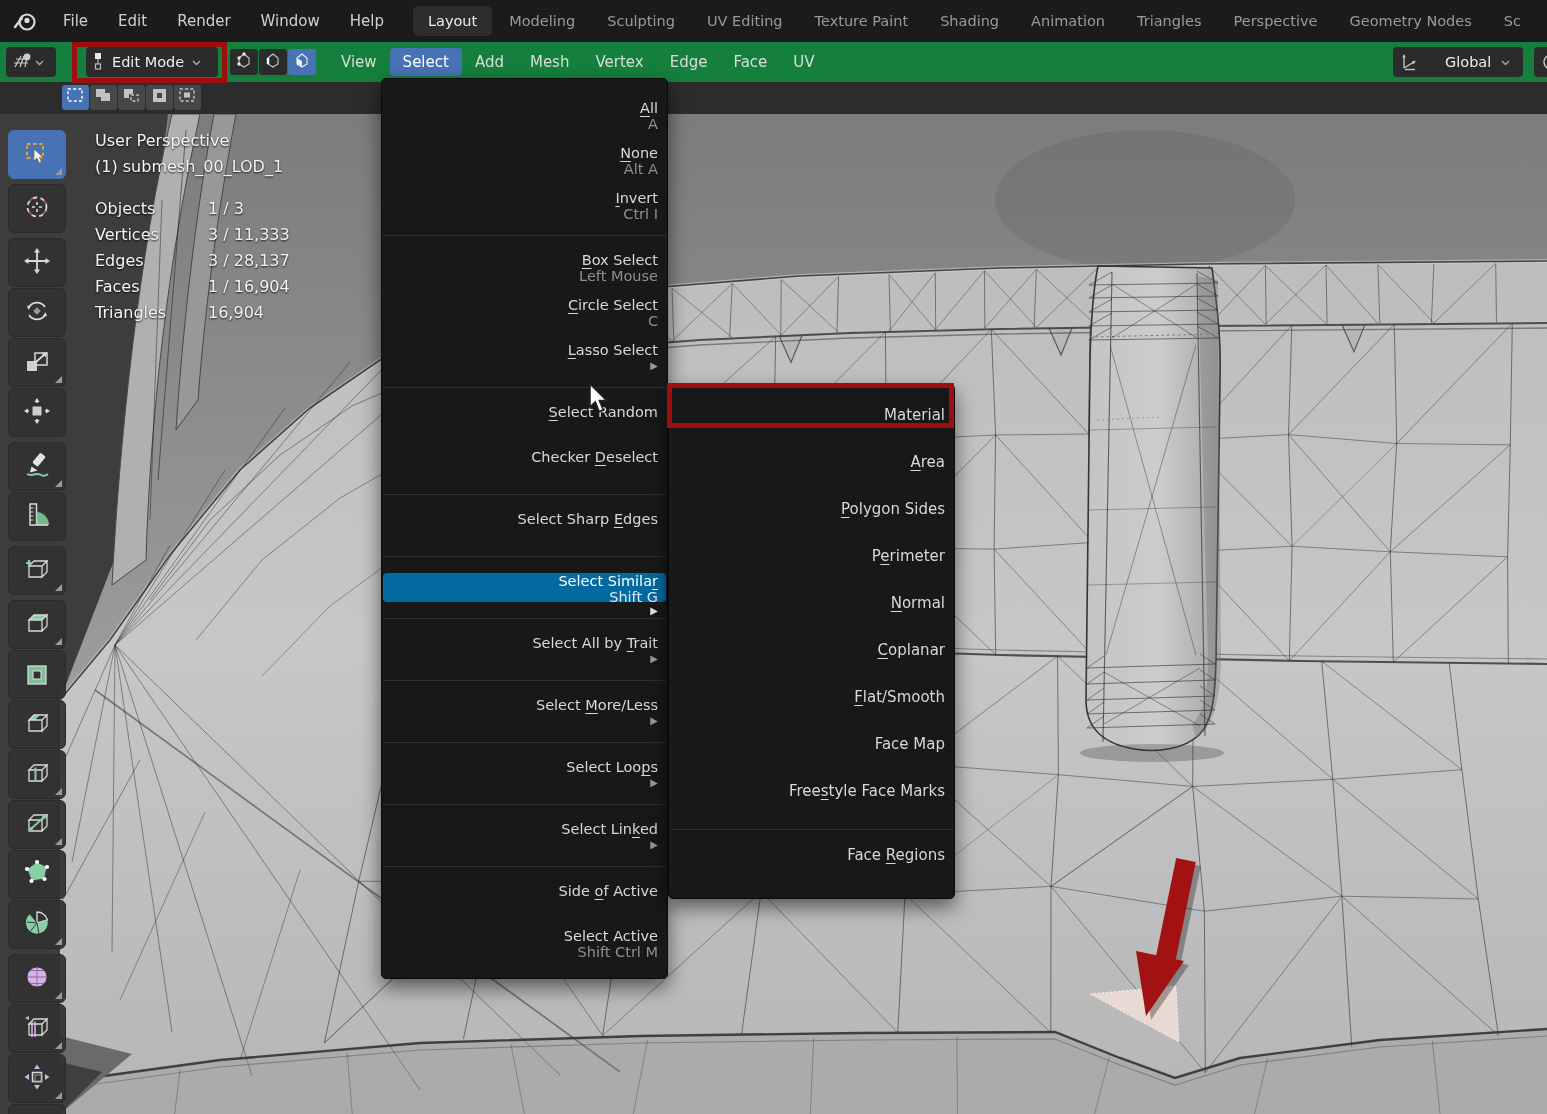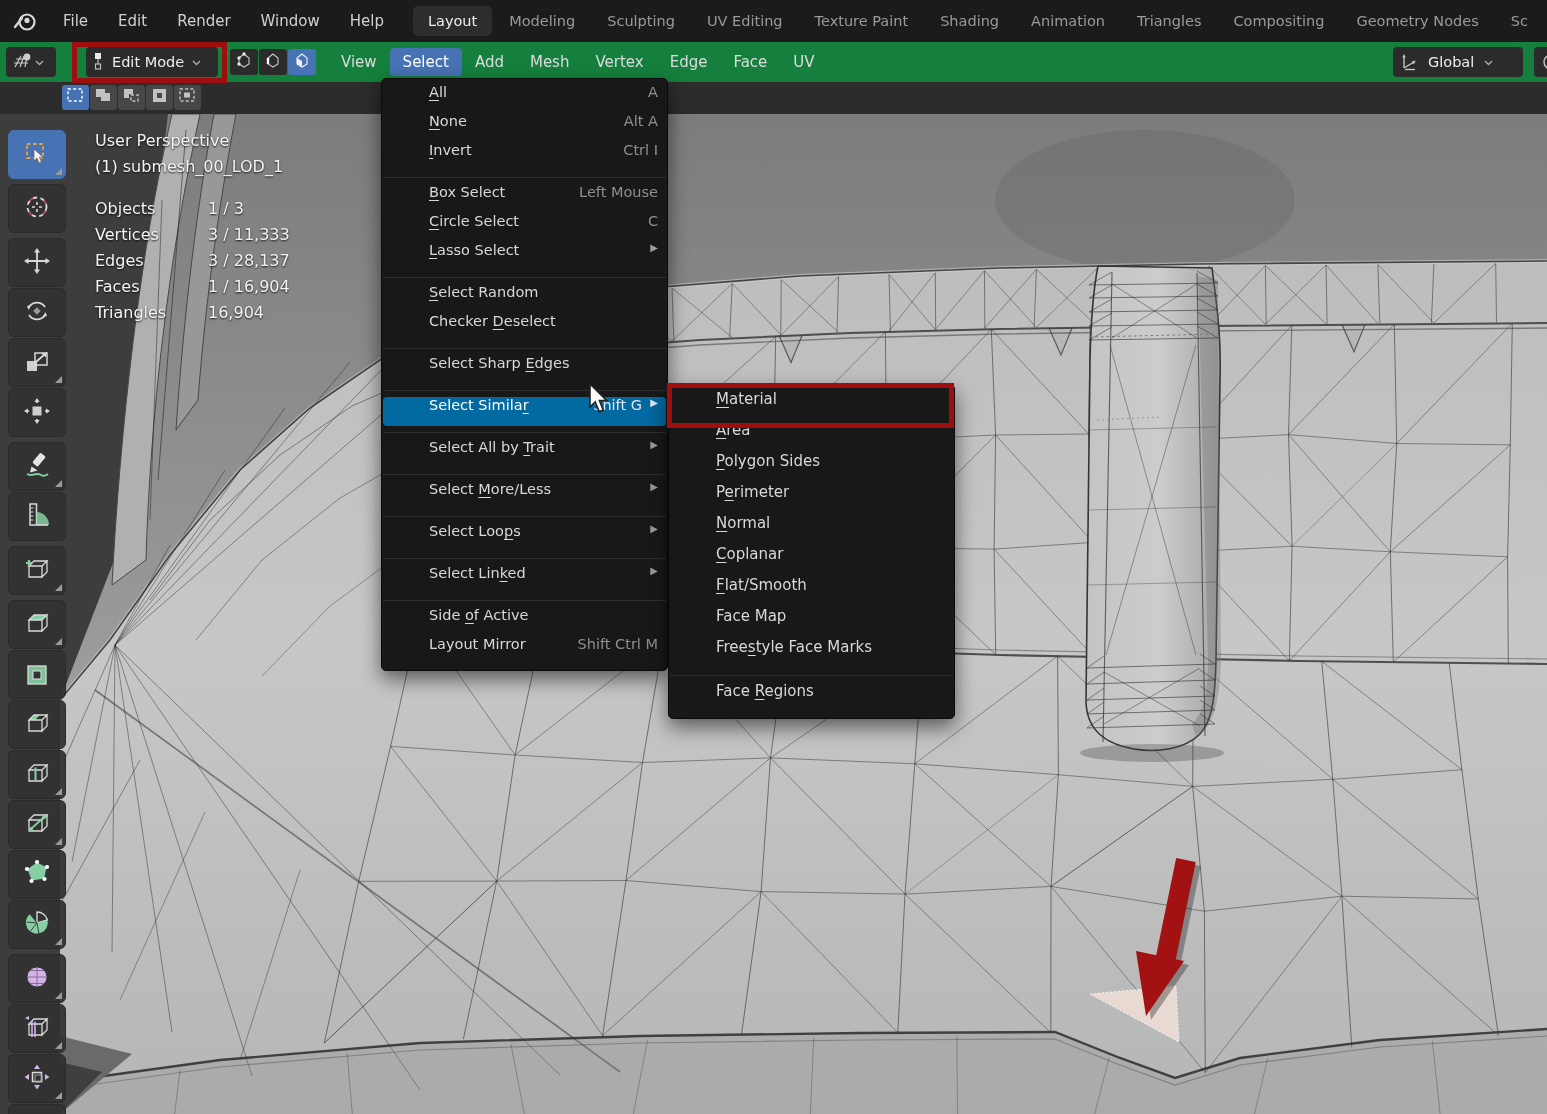--- a/index.html
+++ b/index.html
@@ -20,21 +20,21 @@
   #mode-dd{left:86px;width:132px;}
   #mode-dd .lbl{font-size:14.5px;color:#ededed;margin:0 8px 0 6px;white-space:nowrap;}
   .chev{width:9px;height:9px;flex:0 0 auto;}
   #meshmodes{position:absolute;left:230px;top:7px;display:flex;}
   .mm{width:28px;height:26px;background:#2b2b2b;display:flex;align-items:center;justify-content:center;margin-right:1px;border-radius:3px;}
   .mm.active{background:#4772b3;}
   #hdr-menus{position:absolute;left:328px;top:0;height:40px;display:flex;align-items:center;}
   .hmenu{font-size:15px;color:#dcdcdc;padding:5px 13px;border-radius:4px;white-space:nowrap;}
   .hmenu.active{background:#4772b3;color:#fff;}
   #orient-dd{left:1393px;width:130px;}
-  #orient-dd .lbl{font-size:14.5px;color:#ededed;margin:0 10px 0 8px;}
+  #orient-dd .lbl{font-size:14.5px;color:#ededed;margin:0 10px 0 25px;}
   #pivot-part{left:1534px;width:40px;}
   
   #strip{position:absolute;left:0;top:82px;width:1547px;height:32px;background:#2c2c2c;z-index:15;}
   #selmodes{position:absolute;left:62px;top:3px;display:flex;}
   .sm{width:27px;height:25px;background:#474747;margin-right:1px;display:flex;align-items:center;justify-content:center;border-radius:3px;}
   .sm.active{background:#4772b3;}
   
   #vp{position:absolute;left:0;top:114px;z-index:1;}
   
   #tools{position:absolute;left:8px;top:130px;width:60px;z-index:10;}
@@ -46,21 +46,21 @@
   
   #stats{position:absolute;left:95px;top:128px;z-index:5;color:#f4f4f4;text-shadow:0 1px 2px rgba(0,0,0,.85);font-size:16px;line-height:26px;}
   #stats .gap{height:16px;}
   .srow{display:flex;gap:24px;}
   .srow .sl{width:89px;}
   
   .menu{position:absolute;background:#181818;border:1px solid #0a0a0a;border-radius:5px;
         box-shadow:0 8px 20px rgba(0,0,0,.55);padding:5px 0;box-sizing:border-box;z-index:30;}
   #menu-select{left:381px;top:78px;width:287px;}
   #menu-similar{left:668px;top:384px;width:287px;}
-  .mi{height:29px;display:flex;align-items:flex-start;padding:0 8px 0 14px;font-size:14.5px;color:#d8d8d8;margin:0 1px;border-radius:4px;}
+  .mi{height:29px;display:flex;align-items:flex-end;padding:0 8px 0 14px;font-size:14.5px;color:#d8d8d8;margin:16px 1px;border-radius:4px;flex-direction:column;}
   #menu-similar .mi{height:31px;font-size:15px;}
   .mi .lab{flex:1;padding-left:32px;white-space:nowrap;}
   .mi .sc{color:#8f8f8f;margin-left:12px;white-space:nowrap;}
   .mi .arr{color:#9a9a9a;font-size:10px;width:12px;text-align:right;margin-left:4px;}
   .mi.hl{background:#0369a1;color:#fff;}
   .mi.hl .sc,.mi.hl .arr{color:#dfe7f5;}
   .msep{height:1px;background:#2e2e2e;margin:6px 1px;}
   .mi u{text-underline-offset:3px;text-decoration-thickness:1px;}
   
   .anno{position:absolute;border:5px solid #9e0e0e;box-sizing:border-box;z-index:45;pointer-events:none;}
@@ -82,21 +82,21 @@
   <span id="tb-menus"><span class="tb-menu">File</span><span class="tb-menu">Edit</span><span class="tb-menu">Render</span><span class="tb-menu">Window</span><span class="tb-menu">Help</span></span>
   <div id="tabs">
       <span class="tab active">Layout</span>
       <span class="tab">Modeling</span>
       <span class="tab">Sculpting</span>
       <span class="tab">UV Editing</span>
       <span class="tab">Texture Paint</span>
       <span class="tab">Shading</span>
       <span class="tab">Animation</span>
       <span class="tab">Triangles</span>
-      <span class="tab">Compositing</span>
+      <span class="tab">Perspective</span>
       <span class="tab">Geometry Nodes</span>
       <span class="tab">Sc</span>
     </div>
 </div>
 
 <div id="hdr">
   <div class="hbtn" id="editor-type">
     <svg width="22" height="20" viewBox="0 0 22 20">
       <path d="M2,15 L8,4 M7,15 L11,4 M12,15 L14,4 M1,11 L15,11 M3,7 L15,7" stroke="#cccccc" stroke-width="1.2" fill="none"></path>
       <circle cx="14" cy="5" r="3.4" fill="#cccccc"></circle>
@@ -763,21 +763,21 @@
     <div class="msep"></div>
     <div class="mi">
       <span class="lab">Select Lin<u>k</u>ed</span>
       <span class="arr">▶</span>
     </div>
     <div class="msep"></div>
     <div class="mi">
       <span class="lab">Side <u>o</u>f Active</span>
     </div>
     <div class="mi">
-      <span class="lab">Layout Mirror</span>
+      <span class="lab">Select Active</span>
       <span class="sc">Shift Ctrl M</span>
     </div>
   </div>
 <div class="menu" id="menu-similar">
     <div class="mi">
       <span class="lab"><u>M</u>aterial</span>
     </div>
     <div class="mi">
       <span class="lab"><u>A</u>rea</span>
     </div>

